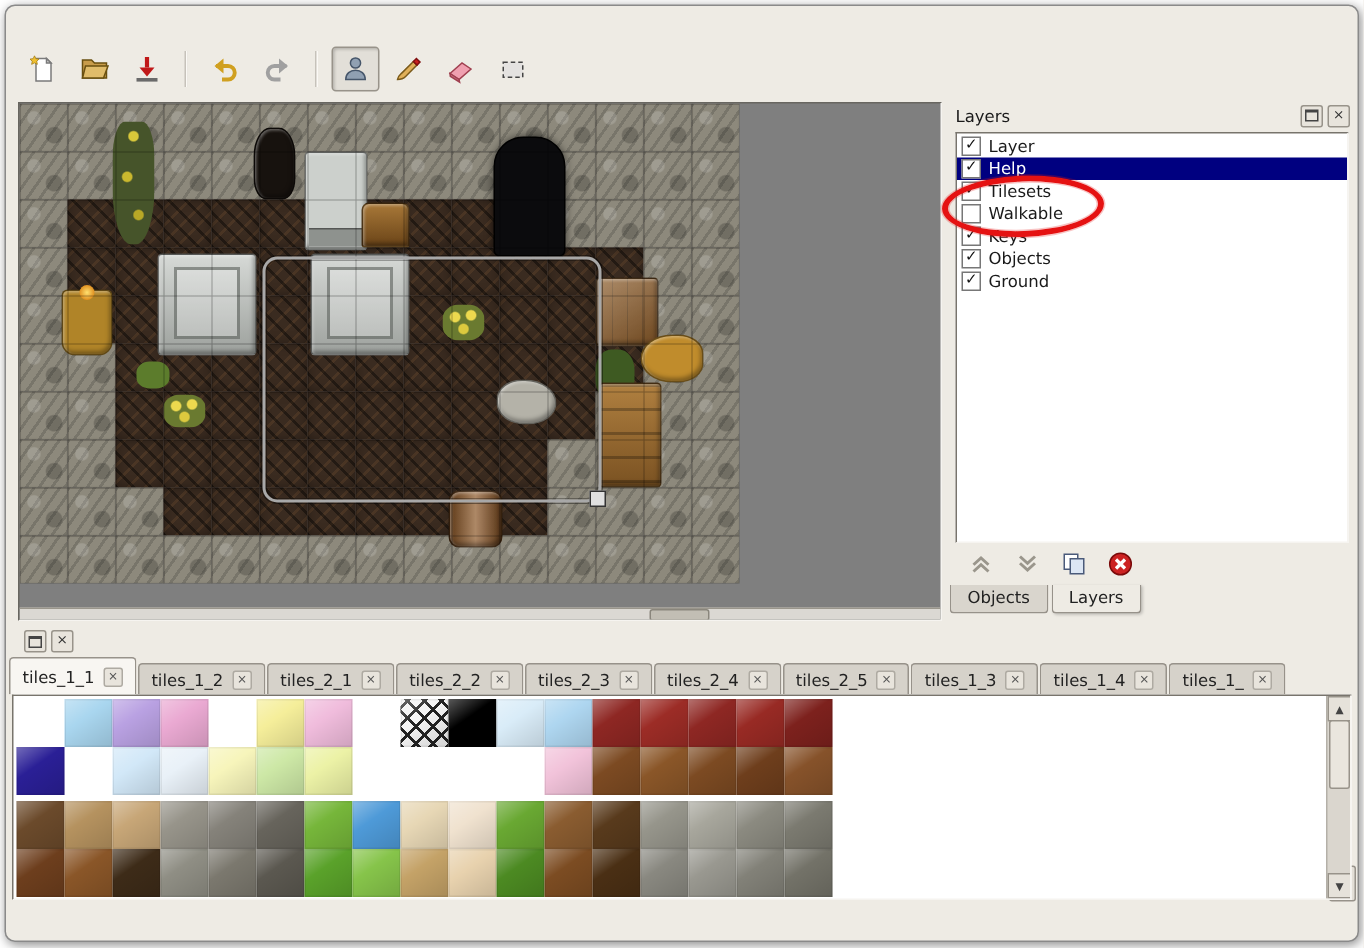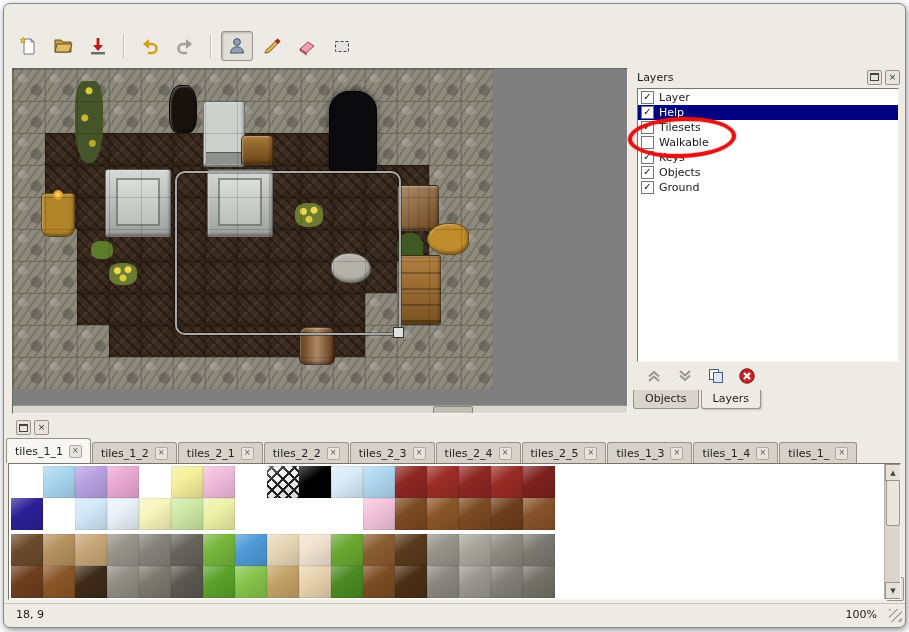--- a/index.html
+++ b/index.html
@@ -577,20 +577,14 @@
           <div class="ts-tile" style="left: 514px; top: 102px; background-color: rgb(115, 114, 104);"></div>
         </div>
       <div class="vscroll">
         <div class="vs-btn vs-up">▲</div>
         <div class="vs-thumb"></div>
         <div class="vs-btn vs-down">▼</div>
       </div>
     </div>
   </div>
 
-  <div class="statusbar">
-    <span class="status-coords">18, 9</span>
-    <span class="spacer"></span>
-    <span class="status-zoom">100%</span>
-    <div class="grip"></div>
-  </div>
 
 </div>
 
 </body></html>

